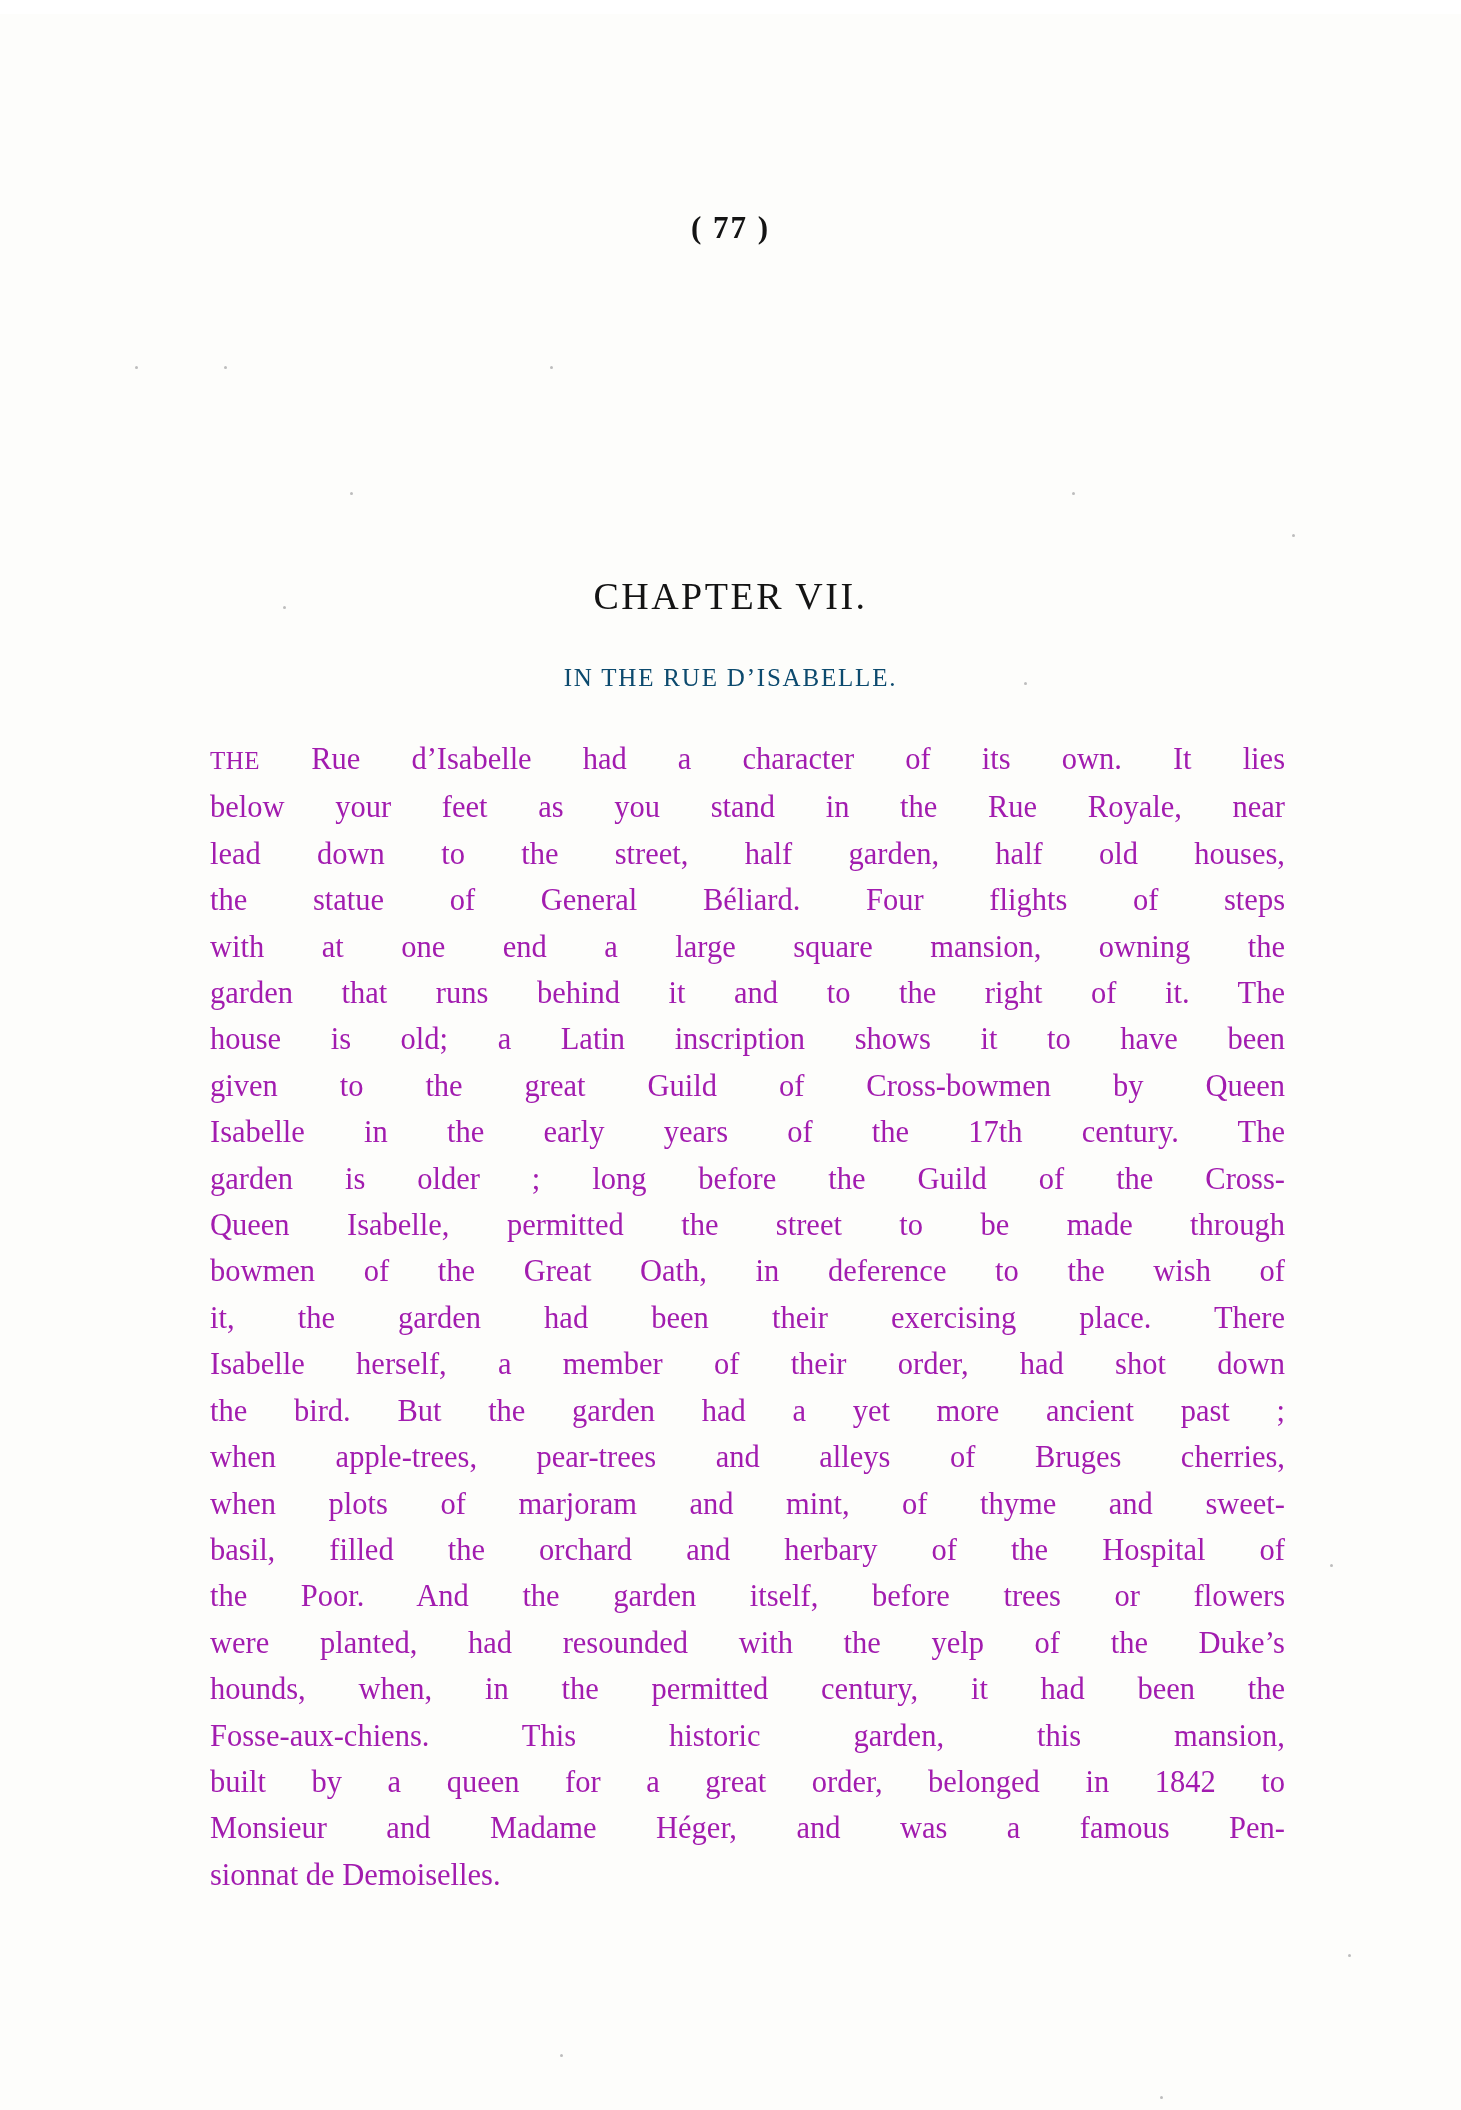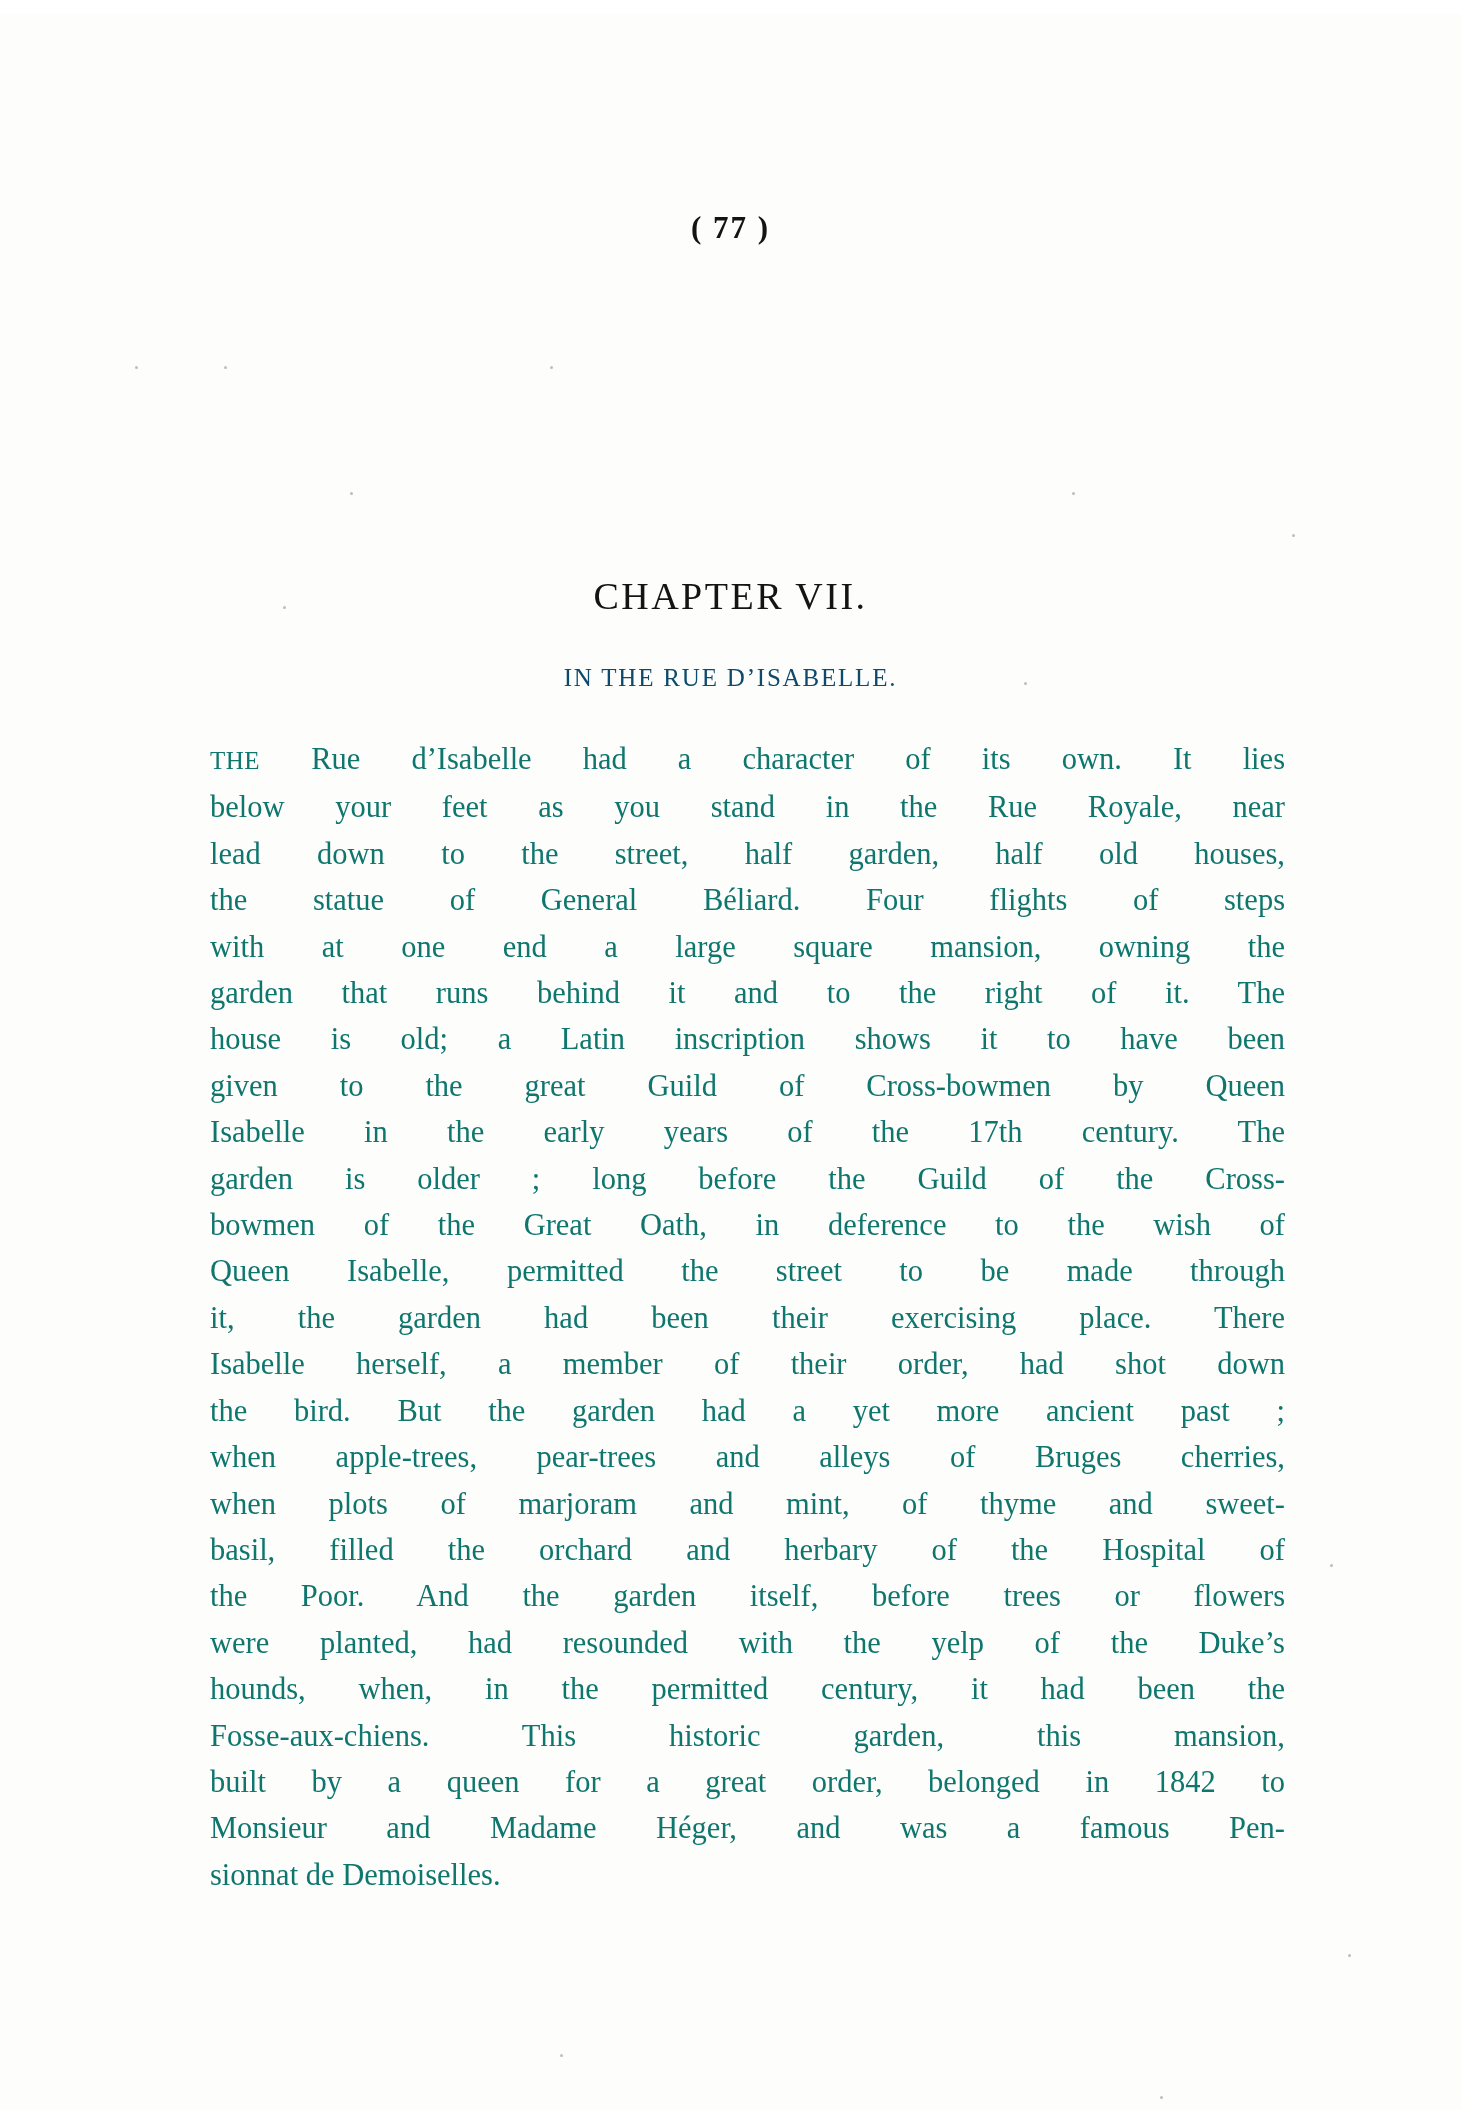--- a/index.html
+++ b/index.html
@@ -58,21 +58,21 @@
   }
   .body-block {
     position: absolute;
     top: 722px;
     left: 210px;
     width: 1075px;
   }
   .body-line {
     font-size: 30.5px;
     line-height: 46.4px;
-    color: #0f766e;
+    color: #a21caf;
     white-space: pre;
     text-align: justify;
   }
   .body-line.justified {
     text-align: justify;
     text-align-last: justify;
     white-space: normal;
   }
   .body-line.last {
     text-align: left;
@@ -105,22 +105,22 @@
     <div class="body-line justified"><span class="smallcap-lead">THE</span> <span>Rue d’Isabelle had a character of its own.    It lies</span></div>
     <div class="body-line justified">below your feet as you stand in the Rue Royale, near</div>
     <div class="body-line justified">lead down to the street, half garden, half old houses,</div>
     <div class="body-line justified">the statue of General Béliard.     Four flights of steps</div>
     <div class="body-line justified">with at one end a large square mansion, owning the</div>
     <div class="body-line justified">garden that runs behind it and to the right of it.   The</div>
     <div class="body-line justified">house is old; a Latin inscription shows it to have been</div>
     <div class="body-line justified">given to the great Guild of Cross-bowmen by Queen</div>
     <div class="body-line justified">Isabelle in the early years of the 17th century.   The</div>
     <div class="body-line justified">garden is older ; long before the Guild of the Cross-</div>
+    <div class="body-line justified">Queen Isabelle, permitted the street to be made through</div>
     <div class="body-line justified">bowmen of the Great Oath, in deference to the wish of</div>
-    <div class="body-line justified">Queen Isabelle, permitted the street to be made through</div>
     <div class="body-line justified">it, the garden had been their exercising place.    There</div>
     <div class="body-line justified">Isabelle herself, a member of their order, had shot down</div>
     <div class="body-line justified">the bird.    But the garden had a yet more ancient past ;</div>
     <div class="body-line justified">when apple-trees, pear-trees and alleys of Bruges cherries,</div>
     <div class="body-line justified">when plots of marjoram and mint, of thyme and sweet-</div>
     <div class="body-line justified">basil, filled the orchard and herbary of the Hospital of</div>
     <div class="body-line justified">the Poor.    And the garden itself, before trees or flowers</div>
     <div class="body-line justified">were planted, had resounded with the yelp of the Duke’s</div>
     <div class="body-line justified">hounds, when, in the permitted century, it had been the</div>
     <div class="body-line justified">Fosse-aux-chiens.    This historic garden, this mansion,</div>

